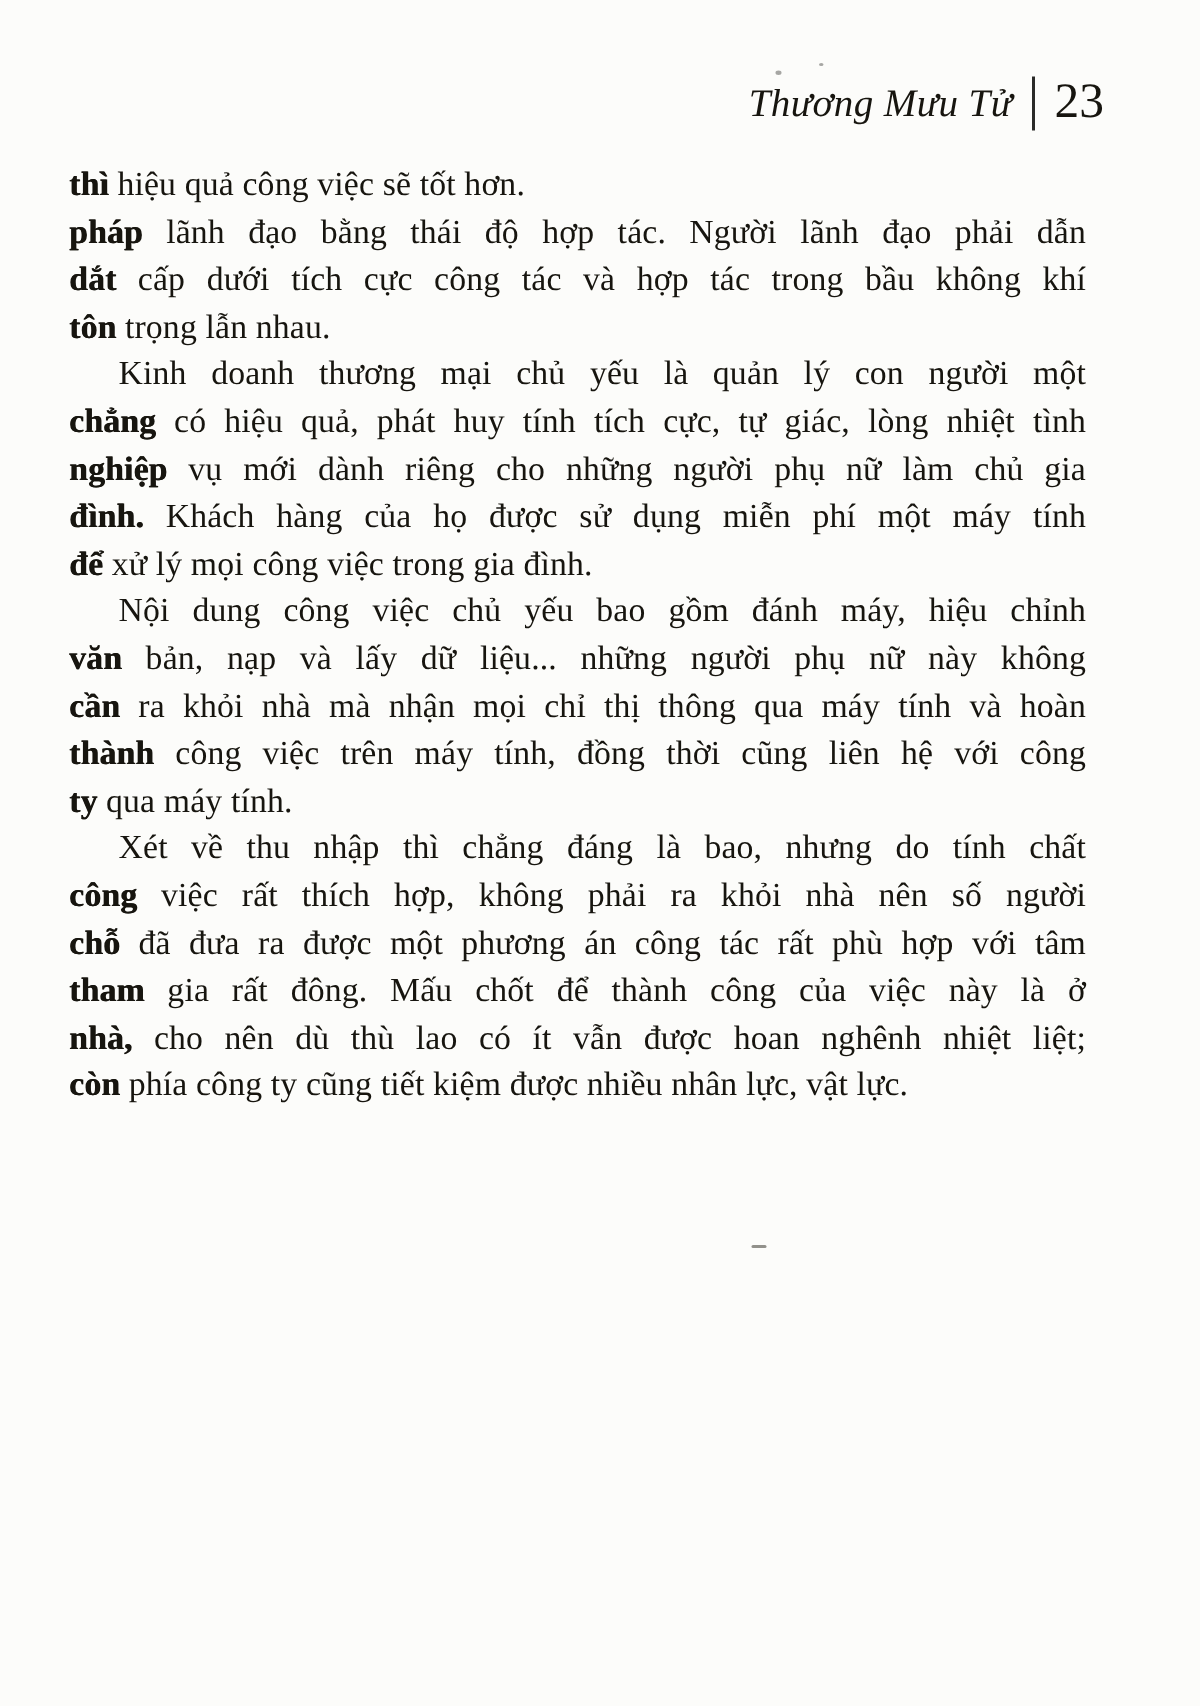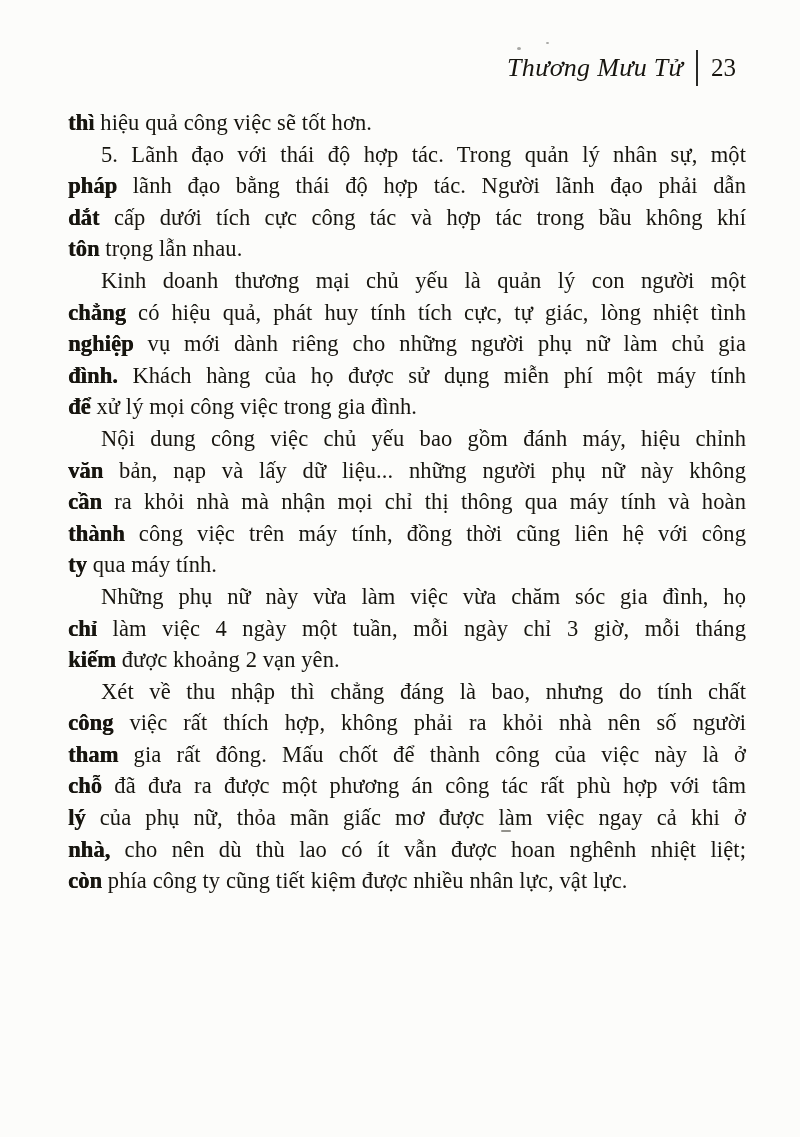--- a/index.html
+++ b/index.html
@@ -19,26 +19,26 @@
   
   .header {
     position: absolute;
     top: 50px; right: 64px;
     display: flex; align-items: center;
     gap: 13px;
     font-size: 26px;
   }
   .running-title { font-style: italic; letter-spacing: 0.3px; }
   .header-divider { width: 2px; height: 36px; background: #2a2username8; background: #2a2a28; }
-  .page-number { font-size: 25px; }
+  .page-number { font-size: 33px; }
 
   
   .body-block {
     position: absolute;
-    left: 68px; top: 107px;
+    left: 46px; top: 107px;
     width: 678px;
     font-family: Liberation Serif, serif;
   }
   .paragraph { margin: 0; }
   .line {
     font-size: 22.5px;
     line-height: 31.6px;
     text-align: justify;
     text-align-last: justify;
     letter-spacing: 0.1px;
@@ -79,50 +79,43 @@
     <span class="running-title">Thương Mưu Tử</span>
     <span class="header-divider"></span>
     <span class="page-number">23</span>
   </div>
 
   <div class="body-block" id="content">
       <div class="paragraph">
         <div class="line last"><span class="ink">thì</span> hiệu quả công việc sẽ tốt hơn.</div>
       </div>
       <div class="paragraph">
-        <div class="line first-indent">5. Lãnh đạo với thái độ hợp tác. Trong quản lý nhân sự, một</div>
         <div class="line"><span class="ink">pháp</span> lãnh đạo bằng thái độ hợp tác. Người lãnh đạo phải dẫn</div>
         <div class="line"><span class="ink">dắt</span> cấp dưới tích cực công tác và hợp tác trong bầu không khí</div>
         <div class="line last"><span class="ink">tôn</span> trọng lẫn nhau.</div>
       </div>
       <div class="paragraph">
         <div class="line first-indent">Kinh doanh thương mại chủ yếu là quản lý con người một</div>
         <div class="line"><span class="ink">chẳng</span> có hiệu quả, phát huy tính tích cực, tự giác, lòng nhiệt tình</div>
         <div class="line"><span class="ink">nghiệp</span> vụ mới dành riêng cho những người phụ nữ làm chủ gia</div>
         <div class="line"><span class="ink">đình.</span> Khách hàng của họ được sử dụng miễn phí một máy tính</div>
         <div class="line last"><span class="ink">để</span> xử lý mọi công việc trong gia đình.</div>
       </div>
       <div class="paragraph">
         <div class="line first-indent">Nội dung công việc chủ yếu bao gồm đánh máy, hiệu chỉnh</div>
         <div class="line"><span class="ink">văn</span> bản, nạp và lấy dữ liệu... những người phụ nữ này không</div>
         <div class="line"><span class="ink">cần</span> ra khỏi nhà mà nhận mọi chỉ thị thông qua máy tính và hoàn</div>
         <div class="line"><span class="ink">thành</span> công việc trên máy tính, đồng thời cũng liên hệ với công</div>
         <div class="line last"><span class="ink">ty</span> qua máy tính.</div>
       </div>
       <div class="paragraph">
-        <div class="line first-indent">Những phụ nữ này vừa làm việc vừa chăm sóc gia đình, họ</div>
-        <div class="line"><span class="ink">chỉ</span> làm việc 4 ngày một tuần, mỗi ngày chỉ 3 giờ, mỗi tháng</div>
-        <div class="line last"><span class="ink">kiếm</span> được khoảng 2 vạn yên.</div>
-      </div>
-      <div class="paragraph">
         <div class="line first-indent">Xét về thu nhập thì chẳng đáng là bao, nhưng do tính chất</div>
         <div class="line"><span class="ink">công</span> việc rất thích hợp, không phải ra khỏi nhà nên số người</div>
+        <div class="line"><span class="ink">chỗ</span> đã đưa ra được một phương án công tác rất phù hợp với tâm</div>
         <div class="line"><span class="ink">tham</span> gia rất đông. Mấu chốt để thành công của việc này là ở</div>
-        <div class="line"><span class="ink">chỗ</span> đã đưa ra được một phương án công tác rất phù hợp với tâm</div>
-        <div class="line"><span class="ink">lý</span> của phụ nữ, thỏa mãn giấc mơ được làm việc ngay cả khi ở</div>
         <div class="line"><span class="ink">nhà,</span> cho nên dù thù lao có ít vẫn được hoan nghênh nhiệt liệt;</div>
         <div class="line last"><span class="ink">còn</span> phía công ty cũng tiết kiệm được nhiều nhân lực, vật lực.</div>
       </div>
     </div>
 
   <div class="speck speck-1"></div>
   <div class="speck speck-2"></div>
   <div class="speck speck-dash"></div>
 
 </div>

